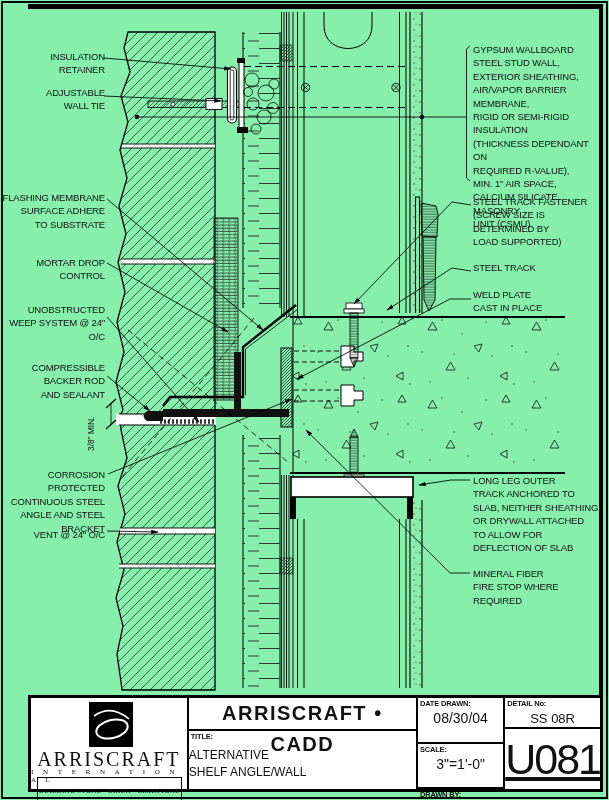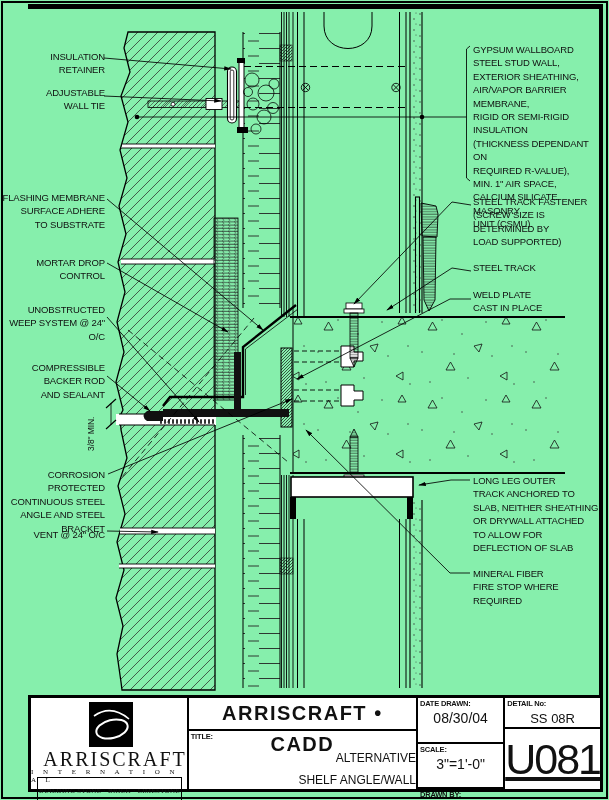--- a/index.html
+++ b/index.html
@@ -15,31 +15,31 @@
        transform:rotate(-90deg);transform-origin:0 100%;letter-spacing:-0.1px;}
   
   .tb{position:absolute;left:28px;top:695px;width:575px;height:97px;border:3px solid #000;
       box-sizing:border-box;display:flex;background:#fff;}
   .tb .c{position:relative;box-sizing:border-box;height:100%;}
   .c1{width:159px;}
   .c2{width:234px;border-left:2px solid #000;display:flex;flex-direction:column;}
   .c3{width:89px;border-left:2px solid #000;display:flex;flex-direction:column;}
   .c4{flex:1;border-left:2px solid #000;display:flex;flex-direction:column;justify-content:flex-end;}
   .logo-sq{position:absolute;left:58px;top:4px;width:44px;height:45px;}
-  .company{position:absolute;left:0;top:50px;width:100%;text-align:right;
+  .company{position:absolute;left:0;top:50px;width:100%;text-align:center;
            font:20px "Liberation Serif",serif;letter-spacing:2px;}
   .company-sub{position:absolute;left:0;top:70px;width:100%;text-align:left;
            font:7px "Liberation Serif",serif;letter-spacing:4px;}
   .company-tag{position:absolute;left:6px;top:79px;width:143px;text-align:center;
            font:7px "Liberation Serif",serif;letter-spacing:.3px;border:1px solid #000;padding:9px 0;}
   .cadd{height:31px;line-height:31px;text-align:center;font-weight:bold;font-size:20px;letter-spacing:1.5px;}
   .title-cell{flex:1;border-top:2px solid #000;position:relative;}
   .cell-label{position:absolute;left:2px;top:1px;font-size:7.5px;font-weight:bold;letter-spacing:-0.2px;}
-  .title-lines{position:absolute;left:0;top:16px;width:100%;text-align:right;
-               font-size:12px;line-height:22px;white-space:pre-line;}
+  .title-lines{position:absolute;left:0;top:16px;width:100%;text-align:left;
+               font-size:12px;line-height:17px;white-space:pre-line;}
   .mrow{position:relative;height:45px;}
   .mrow+.mrow{border-top:2px solid #000;}
   .mrow .val{position:absolute;left:0;top:12px;width:100%;text-align:center;font-size:14px;}
   .c3 .mrow:last-child{flex:1;}
   .detail-top{position:relative;height:29px;}
   .detail-top .val{position:absolute;left:0;top:13px;width:100%;text-align:center;font-size:13px;}
   .sheet{flex:1;border-top:2px solid #000;text-align:center;font-size:43px;letter-spacing:-2px;
          line-height:60px;font-weight:400;text-decoration:underline;}
 </style>
 </head>

